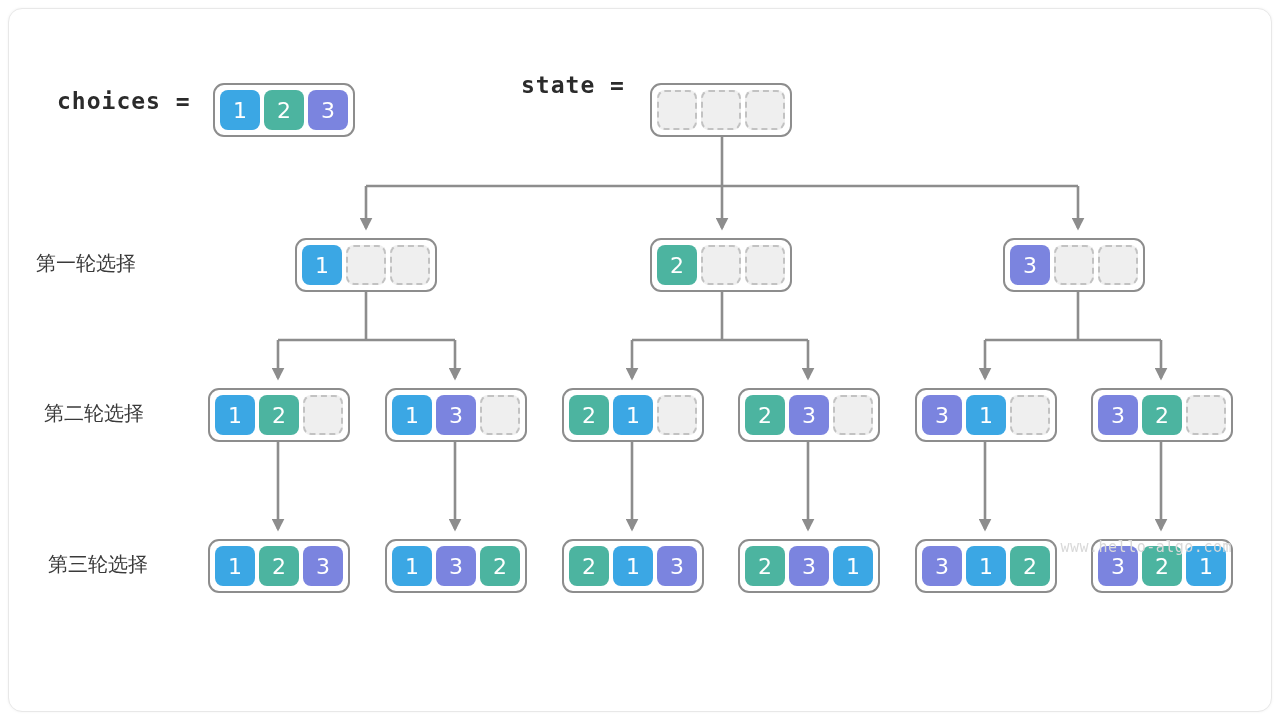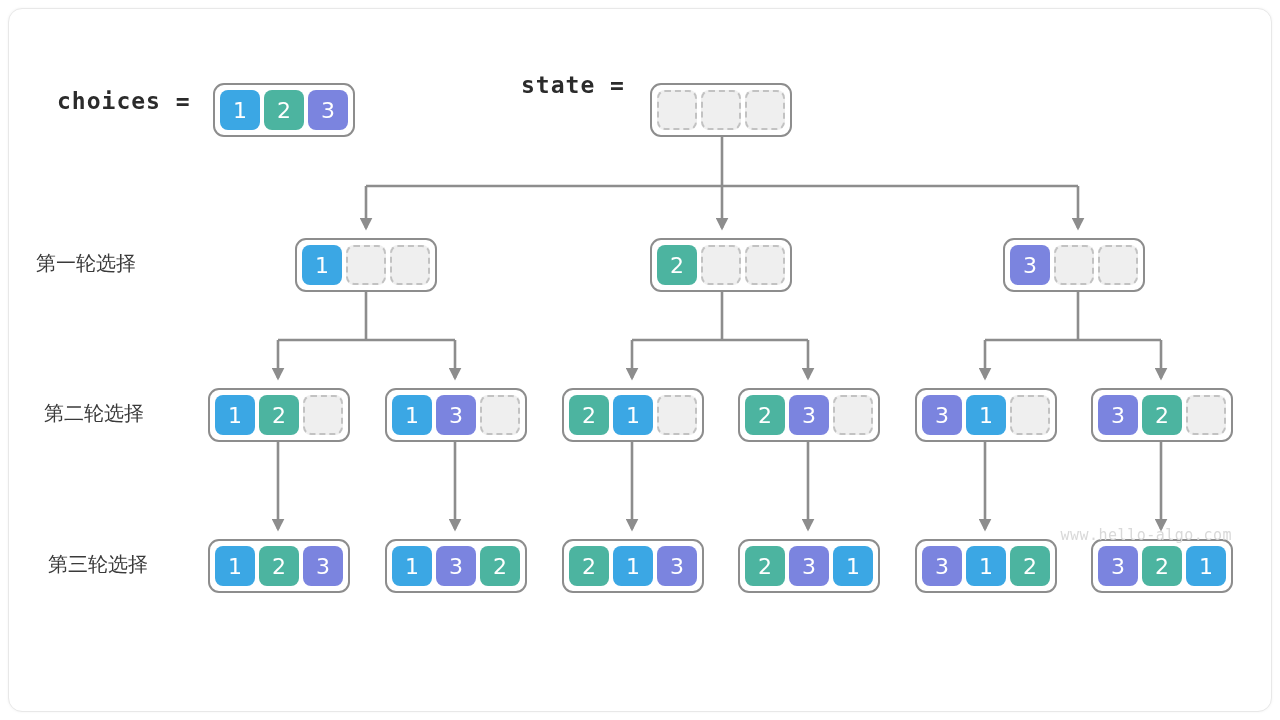--- a/index.html
+++ b/index.html
@@ -58,21 +58,21 @@
     position: absolute;
     font-family: "DejaVu Sans", sans-serif;
     font-size: 20px;
     color: #3a3a3a;
     white-space: nowrap;
   }
 
   .watermark {
     position: absolute;
     right: 48px;
-    bottom: 28px;
+    bottom: 16px;
     font-family: "DejaVu Sans Mono", monospace;
     font-size: 15px;
     color: #d9d9d9;
     letter-spacing: 0.5px;
     white-space: nowrap;
   }
 
   
   .array {
     position: absolute;

